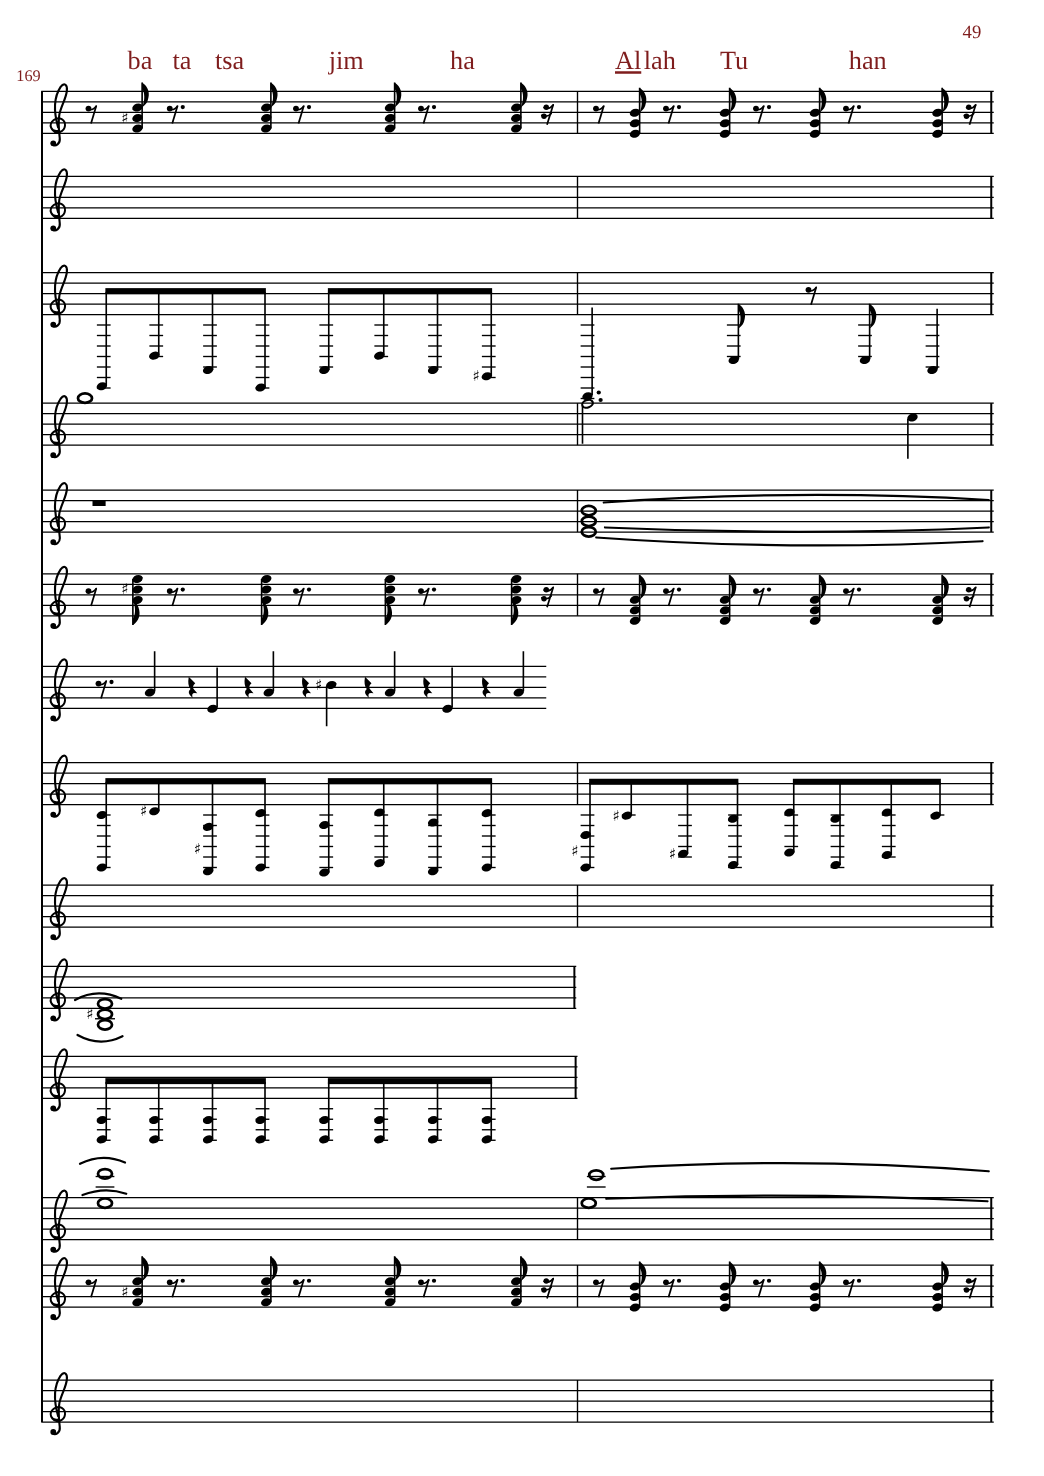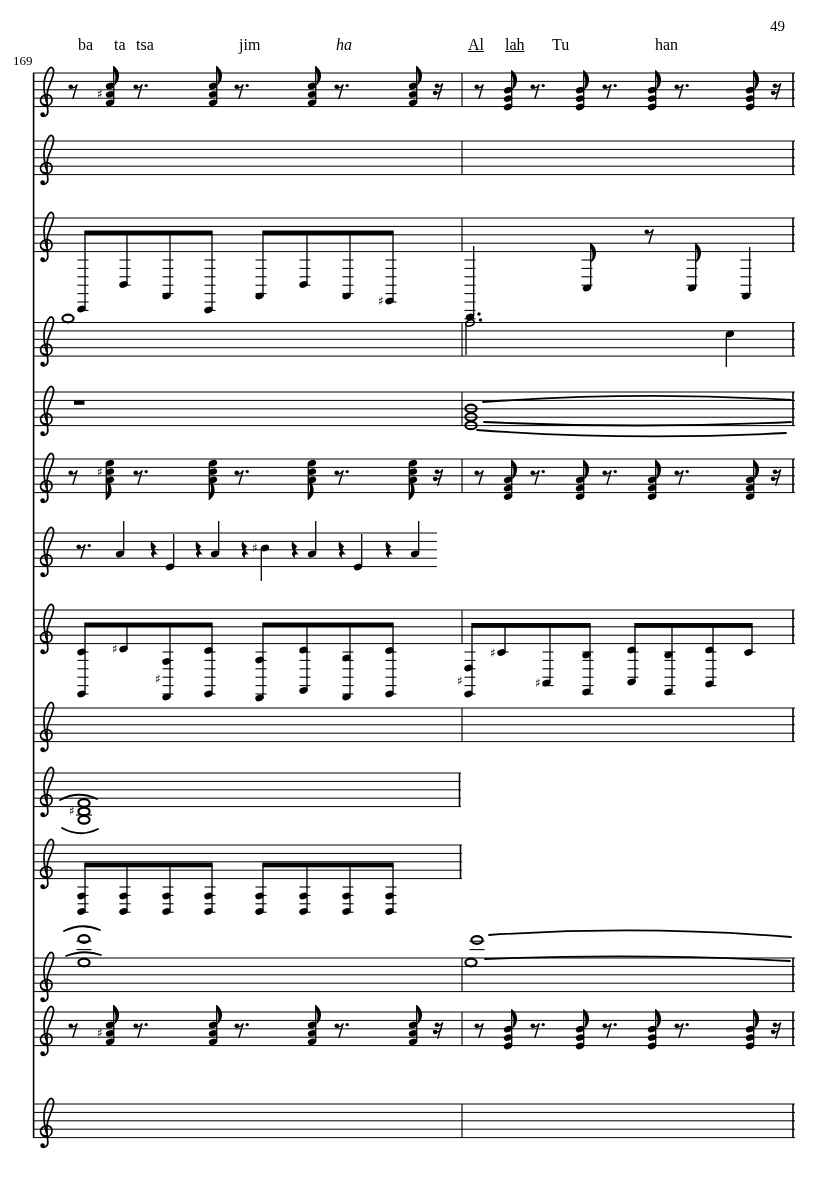--- a/index.html
+++ b/index.html
@@ -1,39 +1,39 @@
 <!DOCTYPE html>
 <html><head>
 <meta charset="utf-8">
 <style>
   html,body{margin:0;padding:0;background:#e8e8e8;}
   .page{
     position:relative;width:835px;height:1181px;background:#ffffff;
-    font-family:"Liberation Serif", serif;color:#000000;overflow:hidden;
+    font-family:"Liberation Serif", serif;color:#7f1d1d;overflow:hidden;
   }
   .pgnum{position:absolute;left:770px;top:18px;font-size:15px;}
   .measnum{position:absolute;left:13px;top:53px;font-size:13px;}
-  #lyrics span{position:absolute;top:36px;font-size:16px;white-space:pre;}
+  #lyrics span{position:absolute;top:36px;font-size:21px;white-space:pre;margin-left:24px;}
   #score{position:absolute;left:0;top:0;}
   svg text.acc{font-family:"DejaVu Sans",sans-serif;font-size:12px;}
 </style>
 </head>
 <body>
 
 <div class="page">
   <div class="pgnum">49</div>
   <div class="measnum">169</div>
   <div id="lyrics">
       <span style="left: 78px;">ba</span>
       <span style="left: 114px;">ta</span>
-      <span style="left: 136px;">tsa</span>
+      <span style="left: 148px;">tsa</span>
       <span style="left: 239px;">jim</span>
-      <span style="left: 336px; font-style: italic;">ha</span>
+      <span style="left: 336px;">ha</span>
       <span style="left: 468px; text-decoration: underline;">Al</span>
-      <span style="left: 505px; text-decoration: underline;">lah</span>
+      <span style="left: 491px;">lah</span>
       <span style="left: 552px;">Tu</span>
       <span style="left: 655px; font-family: Liberation Serif, serif;">han</span>
     </div>
   <svg id="score" width="835" height="1181" viewBox="0 0 835 1181">
       <line x1="33.6" y1="73" x2="33.6" y2="1137.6" stroke="#000000" stroke-width="1.6"></line>
       <g>
         <line x1="33" y1="73" x2="795" y2="73" stroke="#000000" stroke-width="1"></line>
         <line x1="33" y1="81.4" x2="795" y2="81.4" stroke="#000000" stroke-width="1"></line>
         <line x1="33" y1="89.8" x2="795" y2="89.8" stroke="#000000" stroke-width="1"></line>
         <line x1="33" y1="98.2" x2="795" y2="98.2" stroke="#000000" stroke-width="1"></line>

